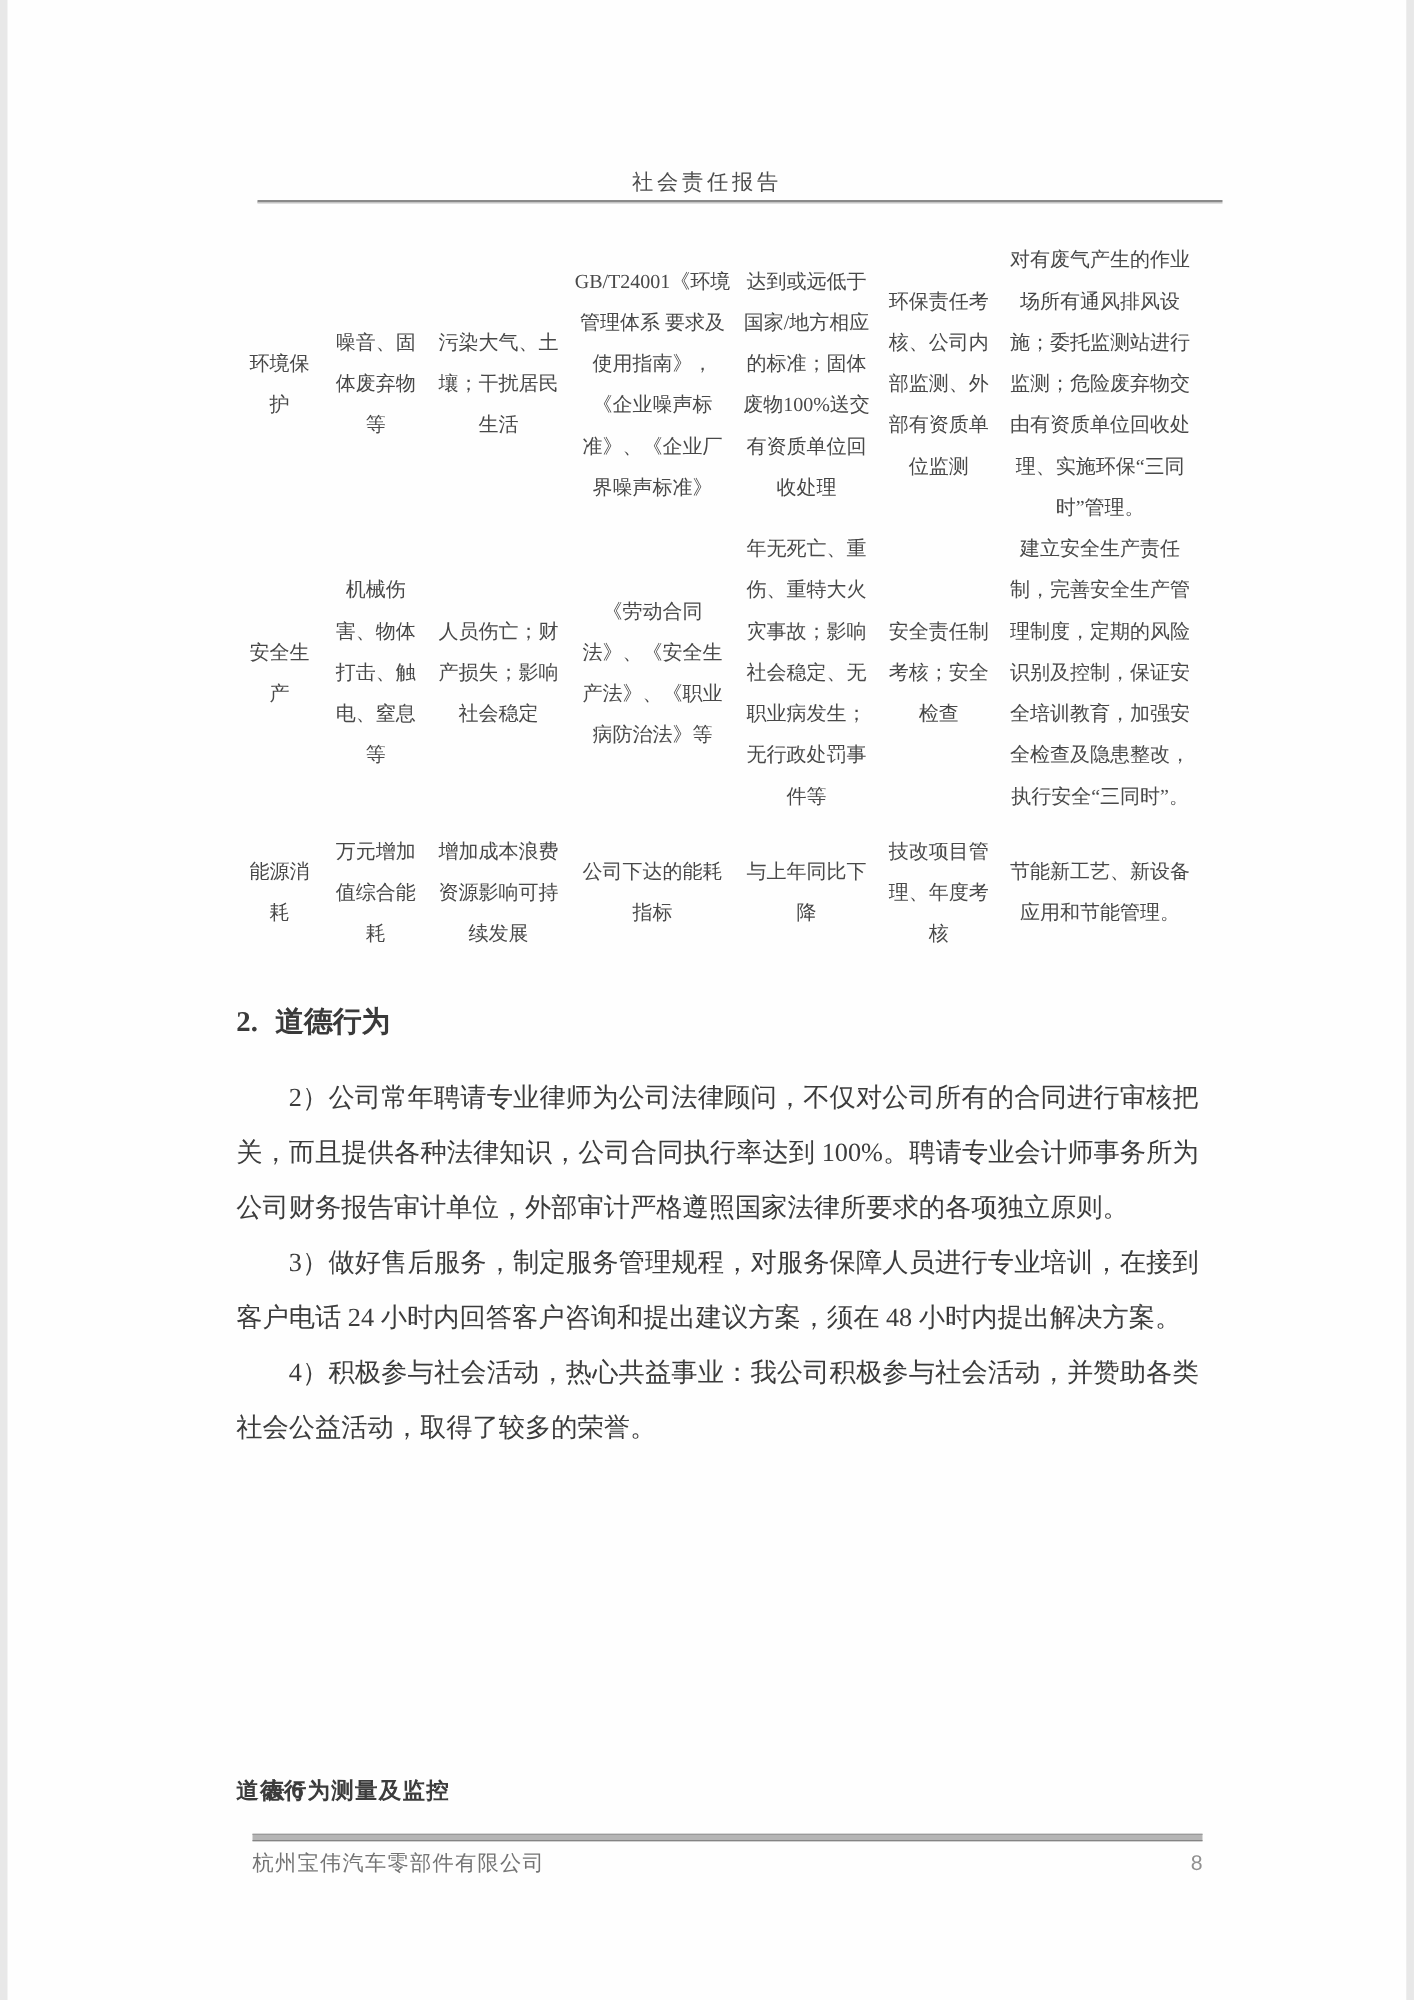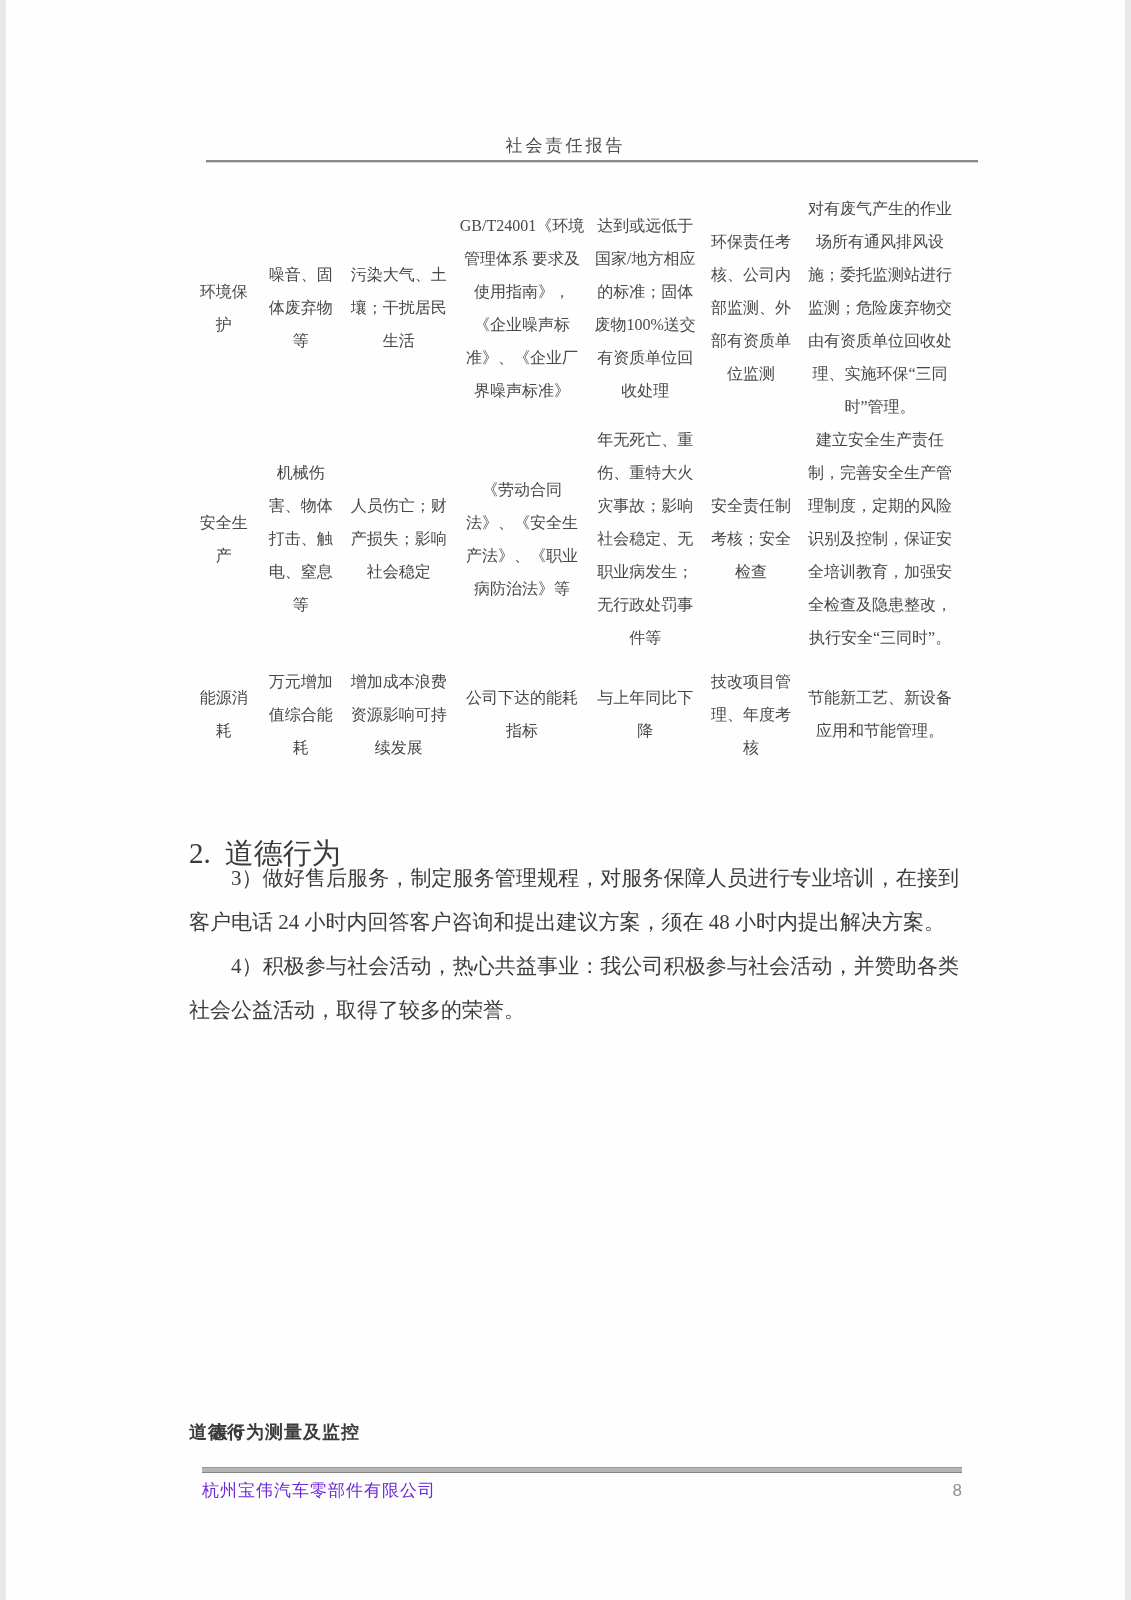--- a/index.html
+++ b/index.html
@@ -49,23 +49,23 @@
     vertical-align: middle;
     padding: 0 5px;
   }
   .row-env td    { height: 230px; }
   .row-safety td { height: 228px; }
   .row-energy td { height: 120px; }
 
   
   .section-heading {
     position: absolute;
-    top: 834px; left: 183px;
-    font-size: 29px;
-    font-weight: normal;
+    top: 802px; left: 183px;
+    font-size: 23px;
+    font-weight: bold;
     color: #3a3a3a;
     font-family: "Liberation Serif", "DejaVu Serif", serif;
   }
   .section-heading .sec-num { margin-right: 14px; }
 
   .body-copy {
     position: absolute;
     top: 856px; left: 183px;
     width: 770px;
     font-size: 21px;
@@ -112,21 +112,21 @@
   }
   .footer-row {
     position: absolute;
     top: 1479px; left: 196px;
     width: 760px;
     display: flex;
     justify-content: space-between;
     align-items: baseline;
     font-family: "Liberation Sans", "DejaVu Sans", sans-serif;
   }
-  .footer-company { font-size: 17px; color: #6d28d9; letter-spacing: 1px; }
+  .footer-company { font-size: 17px; color: #737373; letter-spacing: 1px; }
   .footer-page    { font-size: 17px; color: #909090; }
 </style>
 </head>
 <body>
 
 <div class="page">
 
   <div class="doc-header-title">社会责任报告</div>
   <div class="doc-header-rule"></div>
 
@@ -169,20 +169,21 @@
         <td>节能新工艺、新设备应用和节能管理。</td>
       </tr>
     </tbody>
   </table>
 
   <div class="section-heading">
     <span class="sec-num">2.</span><span>道德行为</span>
   </div>
 
   <div class="body-copy">
+    <p>2）公司常年聘请专业律师为公司法律顾问，不仅对公司所有的合同进行审核把关，而且提供各种法律知识，公司合同执行率达到 100%。聘请专业会计师事务所为公司财务报告审计单位，外部审计严格遵照国家法律所要求的各项独立原则。</p>
     <p>3）做好售后服务，制定服务管理规程，对服务保障人员进行专业培训，在接到客户电话 24 小时内回答客户咨询和提出建议方案，须在 48 小时内提出解决方案。</p>
     <p>4）积极参与社会活动，热心共益事业：我公司积极参与社会活动，并赞助各类社会公益活动，取得了较多的荣誉。</p>
   </div>
 
   <div class="table-caption">
     <span class="caption-label">表 6</span>
     <span class="caption-title">道德行为测量及监控</span>
   </div>
 
   <div class="footer-rule"></div>

